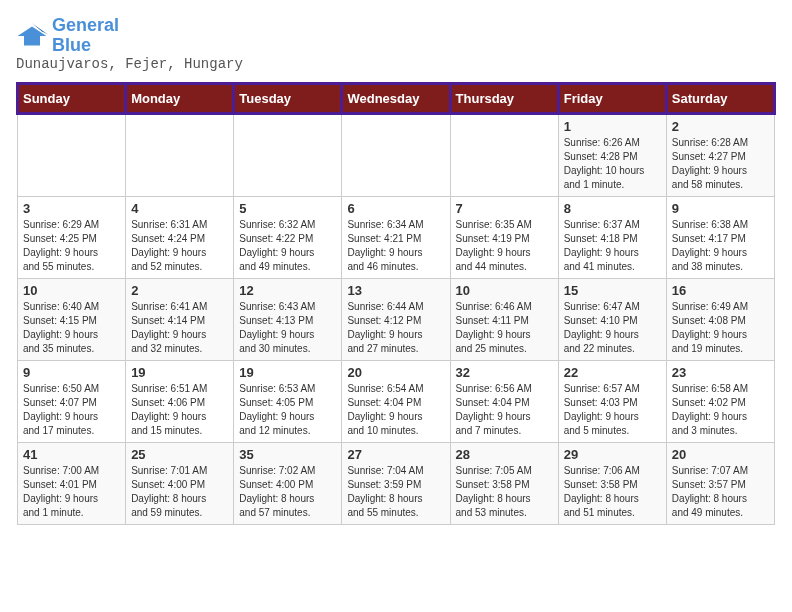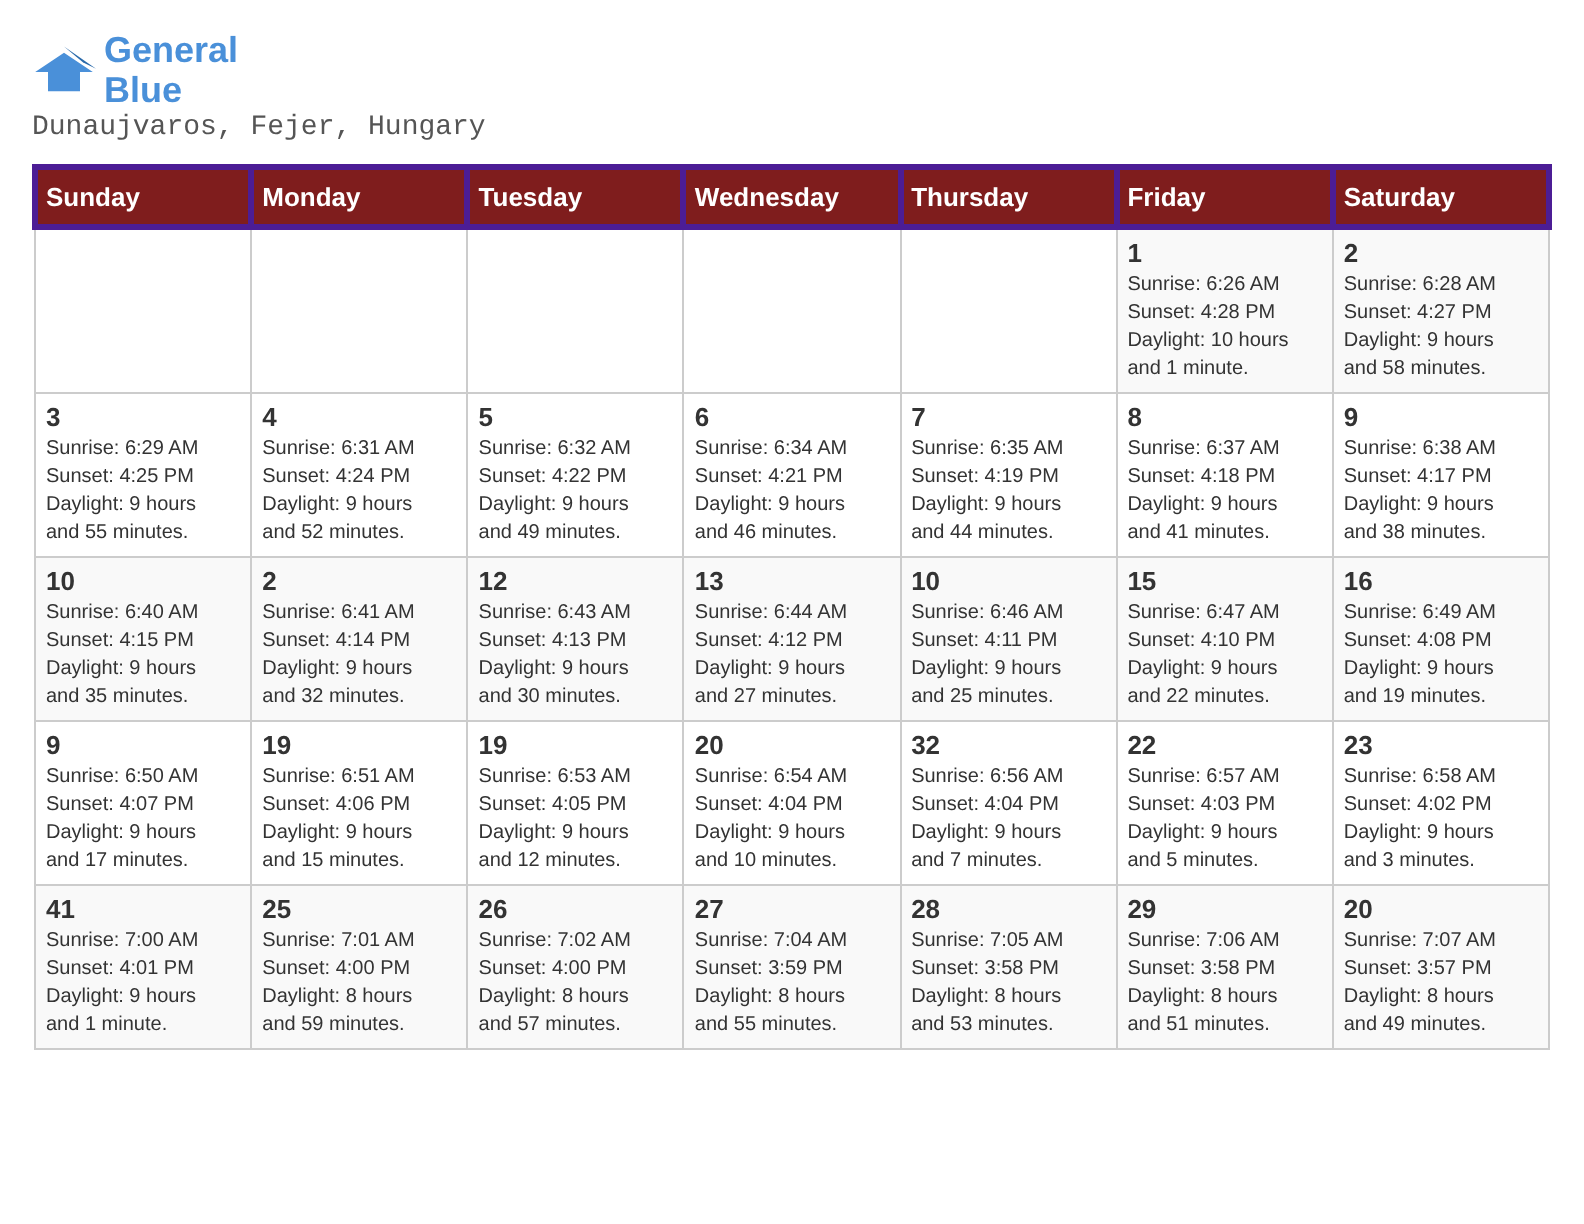--- a/index.html
+++ b/index.html
@@ -229,21 +229,21 @@
       <tr>
         <td>
           <span class="day-number">41</span>
           <div class="day-info">Sunrise: 7:00 AM<br>Sunset: 4:01 PM<br>Daylight: 9 hours<br>and 1 minute.</div>
         </td>
         <td>
           <span class="day-number">25</span>
           <div class="day-info">Sunrise: 7:01 AM<br>Sunset: 4:00 PM<br>Daylight: 8 hours<br>and 59 minutes.</div>
         </td>
         <td>
-          <span class="day-number">26</span>
+          <span class="day-number">35</span>
           <div class="day-info">Sunrise: 7:02 AM<br>Sunset: 4:00 PM<br>Daylight: 8 hours<br>and 57 minutes.</div>
         </td>
         <td>
           <span class="day-number">27</span>
           <div class="day-info">Sunrise: 7:04 AM<br>Sunset: 3:59 PM<br>Daylight: 8 hours<br>and 55 minutes.</div>
         </td>
         <td>
           <span class="day-number">28</span>
           <div class="day-info">Sunrise: 7:05 AM<br>Sunset: 3:58 PM<br>Daylight: 8 hours<br>and 53 minutes.</div>
         </td>

